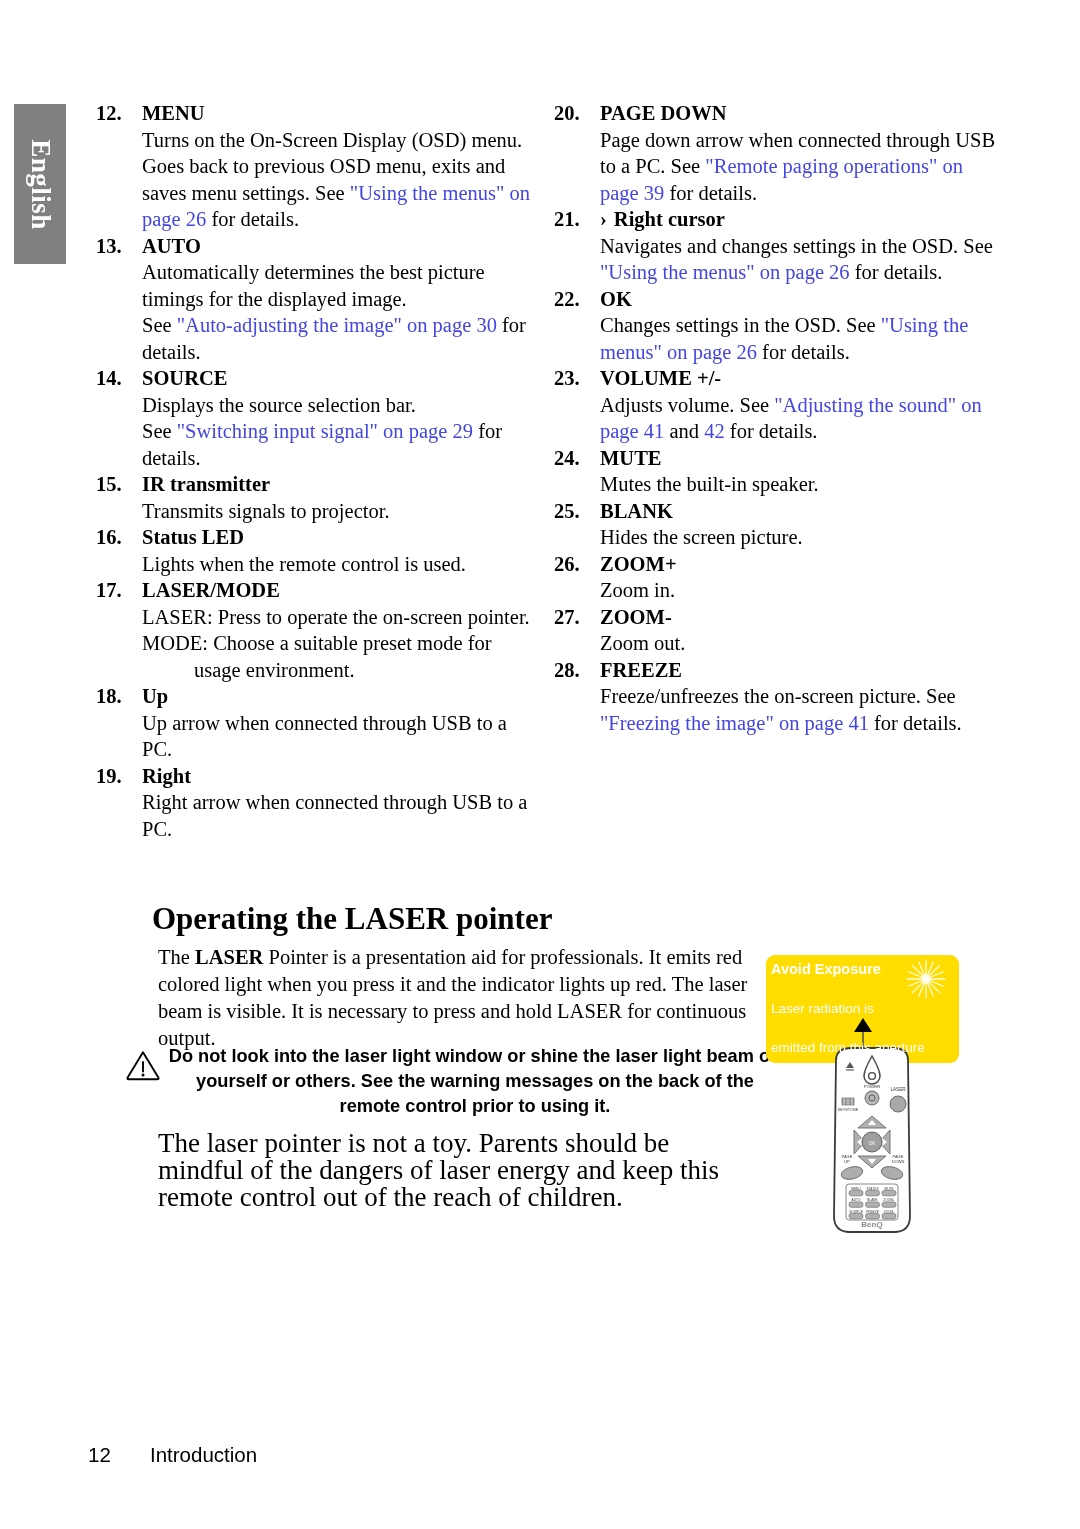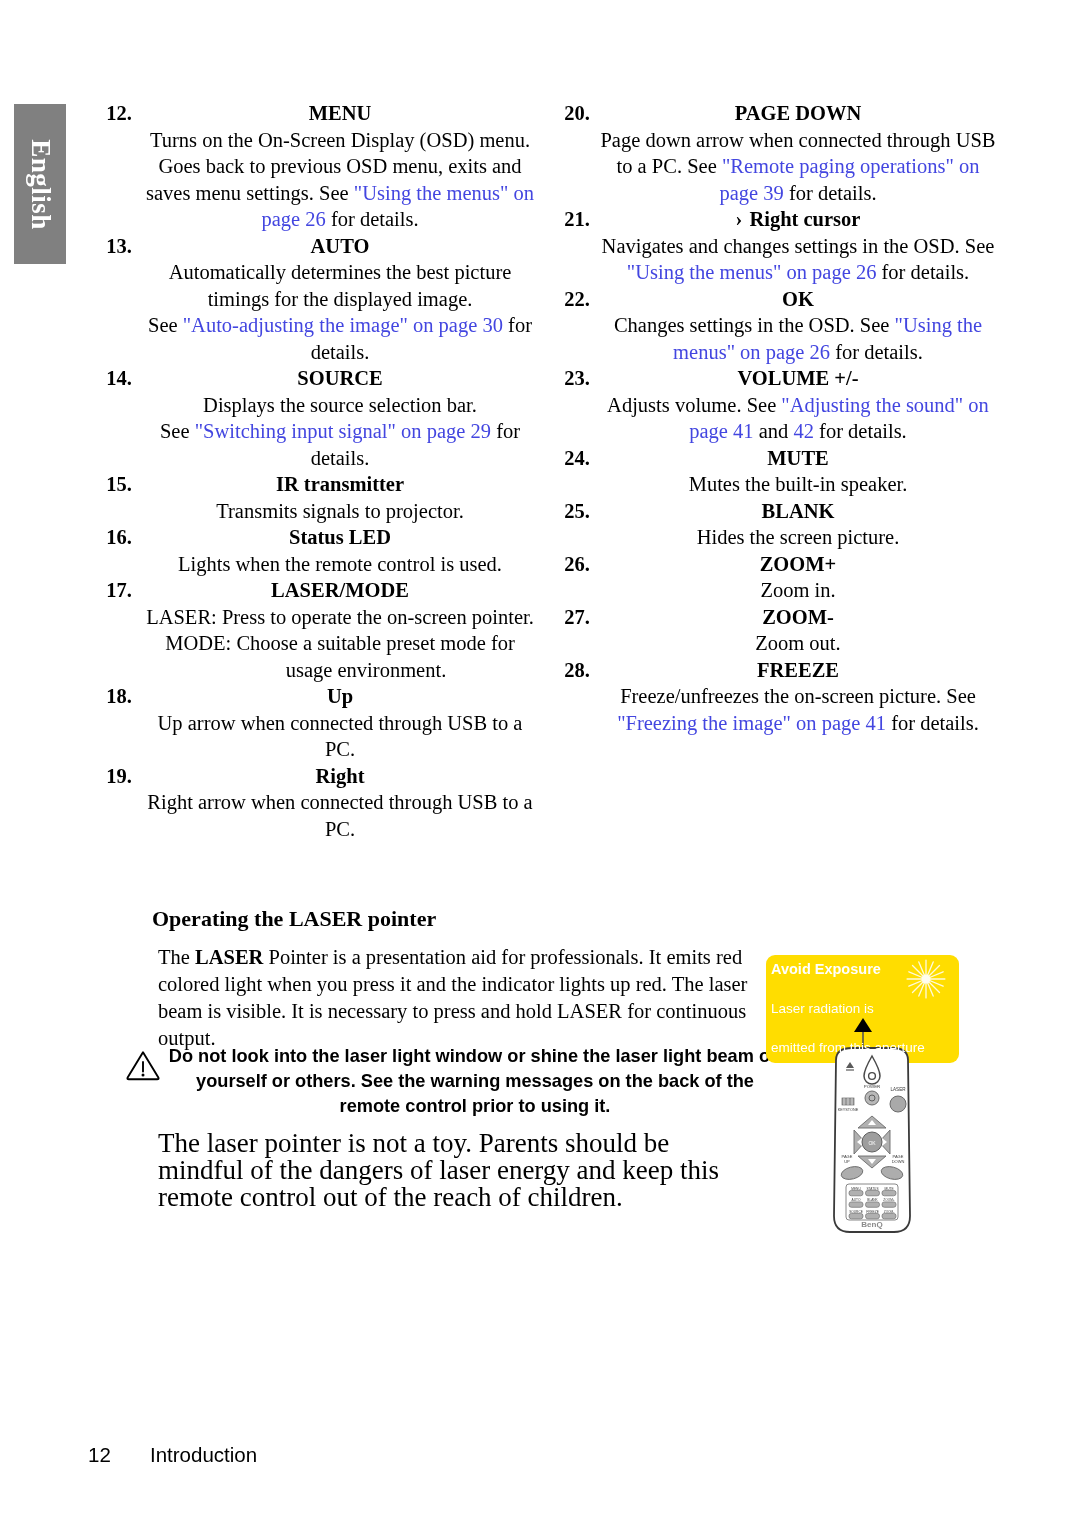--- a/index.html
+++ b/index.html
@@ -39,21 +39,20 @@
   }
 
   
   .columns {
     position: absolute;
     left: 96px;
     top: 100px;
     width: 900px;
     display: flex;
     gap: 16px;
-    text-align: center;
   }
   .col {
     width: 450px;
   }
   .col.right {
     width: 450px;
   }
 
   .item {
     display: flex;
@@ -94,21 +93,21 @@
     display: inline-block;
     padding-right: 7px;
   }
 
   
   .section-heading {
     position: absolute;
     left: 152px;
     top: 900px;
     font-weight: bold;
-    font-size: 22px;
+    font-size: 31px;
     line-height: 38px;
   }
 
   
   .intro-para {
     position: absolute;
     left: 158px;
     top: 944px;
     width: 592px;
     font-size: 20.5px;

